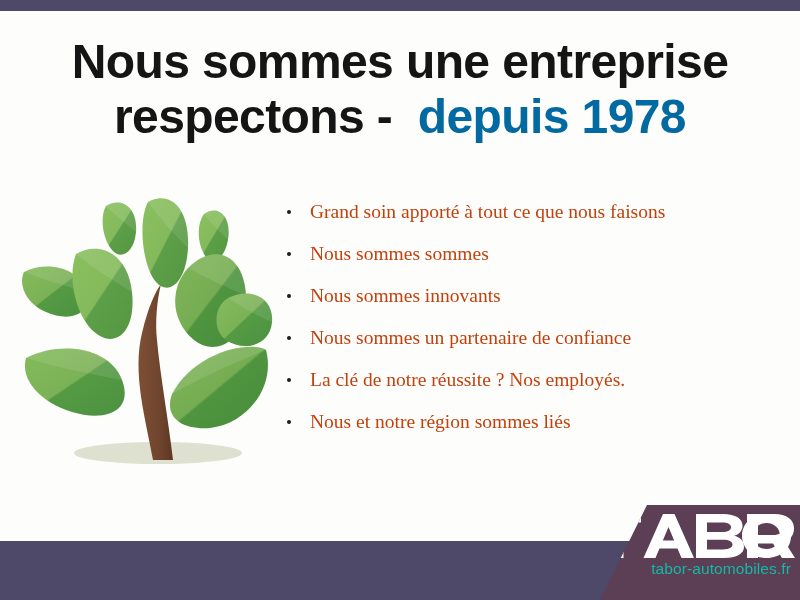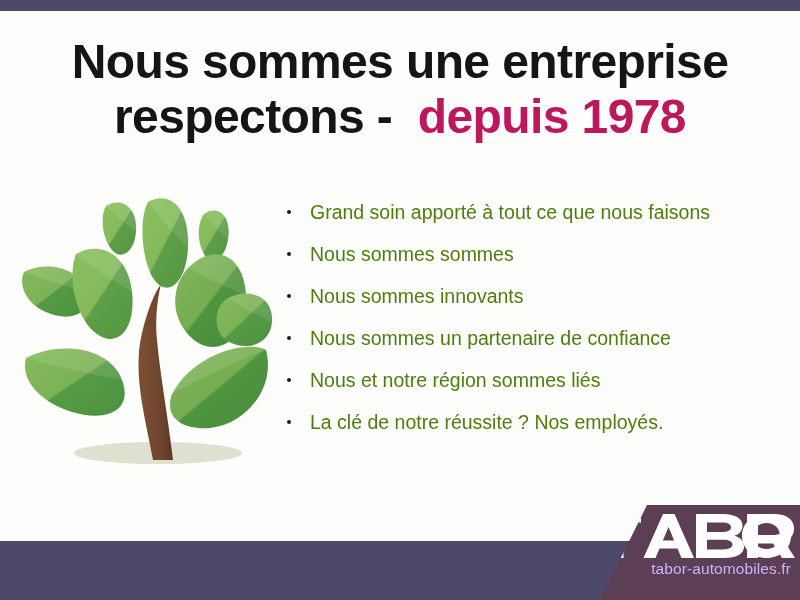--- a/index.html
+++ b/index.html
@@ -49,21 +49,21 @@
     width: 800px;
     text-align: center;
     font-size: 48px;
     font-weight: bold;
     line-height: 55px;
     letter-spacing: -0.6px;
     color: #151515;
     font-family: "Liberation Sans", sans-serif;
   }
   .headline .hl-accent {
-    color: #be185d;
+    color: #0369a1;
   }
   .hl-line {
     display: block;
     white-space: pre;
   }
 
   
   .bullets {
     position: absolute;
     left: 284px;
@@ -72,22 +72,23 @@
     list-style: none;
     margin: 0;
     padding: 0;
   }
   .bullet-item {
     position: relative;
     height: 42px;
     line-height: 42px;
     padding-left: 26px;
     font-size: 19.5px;
-    color: #4d7c0f;
+    color: #c2410c;
     white-space: nowrap;
+    font-family: Liberation Serif, serif;
   }
   .bullet-dot {
     position: absolute;
     left: 3px;
     top: 19px;
     width: 4px;
     height: 4px;
     border-radius: 50%;
     background: #1c1c1c;
   }
@@ -121,21 +122,21 @@
   }
   .logo-tagline {
     position: absolute;
     left: 0;
     top: 55px;
     width: 247px;
     padding-right: 9px;
     box-sizing: border-box;
     text-align: right;
     font-size: 15.5px;
-    color: #c4b5fd;
+    color: #14b8a6;
     letter-spacing: 0.1px;
   }
 </style>
 </head>
 <body>
 
 <div class="slide">
 
   <div class="bar-top"></div>
 
@@ -245,25 +246,25 @@
     <li class="bullet-item">
       <span class="bullet-dot"></span>
       <span>Nous sommes innovants</span>
     </li>
     <li class="bullet-item">
       <span class="bullet-dot"></span>
       <span>Nous sommes un partenaire de confiance</span>
     </li>
     <li class="bullet-item">
       <span class="bullet-dot"></span>
+      <span>La clé de notre réussite ? Nos employés.</span>
+    </li>
+    <li class="bullet-item">
+      <span class="bullet-dot"></span>
       <span>Nous et notre région sommes liés</span>
-    </li>
-    <li class="bullet-item">
-      <span class="bullet-dot"></span>
-      <span>La clé de notre réussite ? Nos employés.</span>
     </li>
   </ul>
 
   <div class="bar-bottom"></div>
 
   <div class="logo-panel">
     <div class="logo-mark">
       <svg width="200" height="44" viewBox="0 0 200 44" xmlns="http://www.w3.org/2000/svg">
 
         <path d="M0 0 L46 0 L46 8.5 L28.5 8.5 L28.5 44 L17.5 44 L17.5 8.5 L0 8.5 Z" fill="#ffffff"></path>

